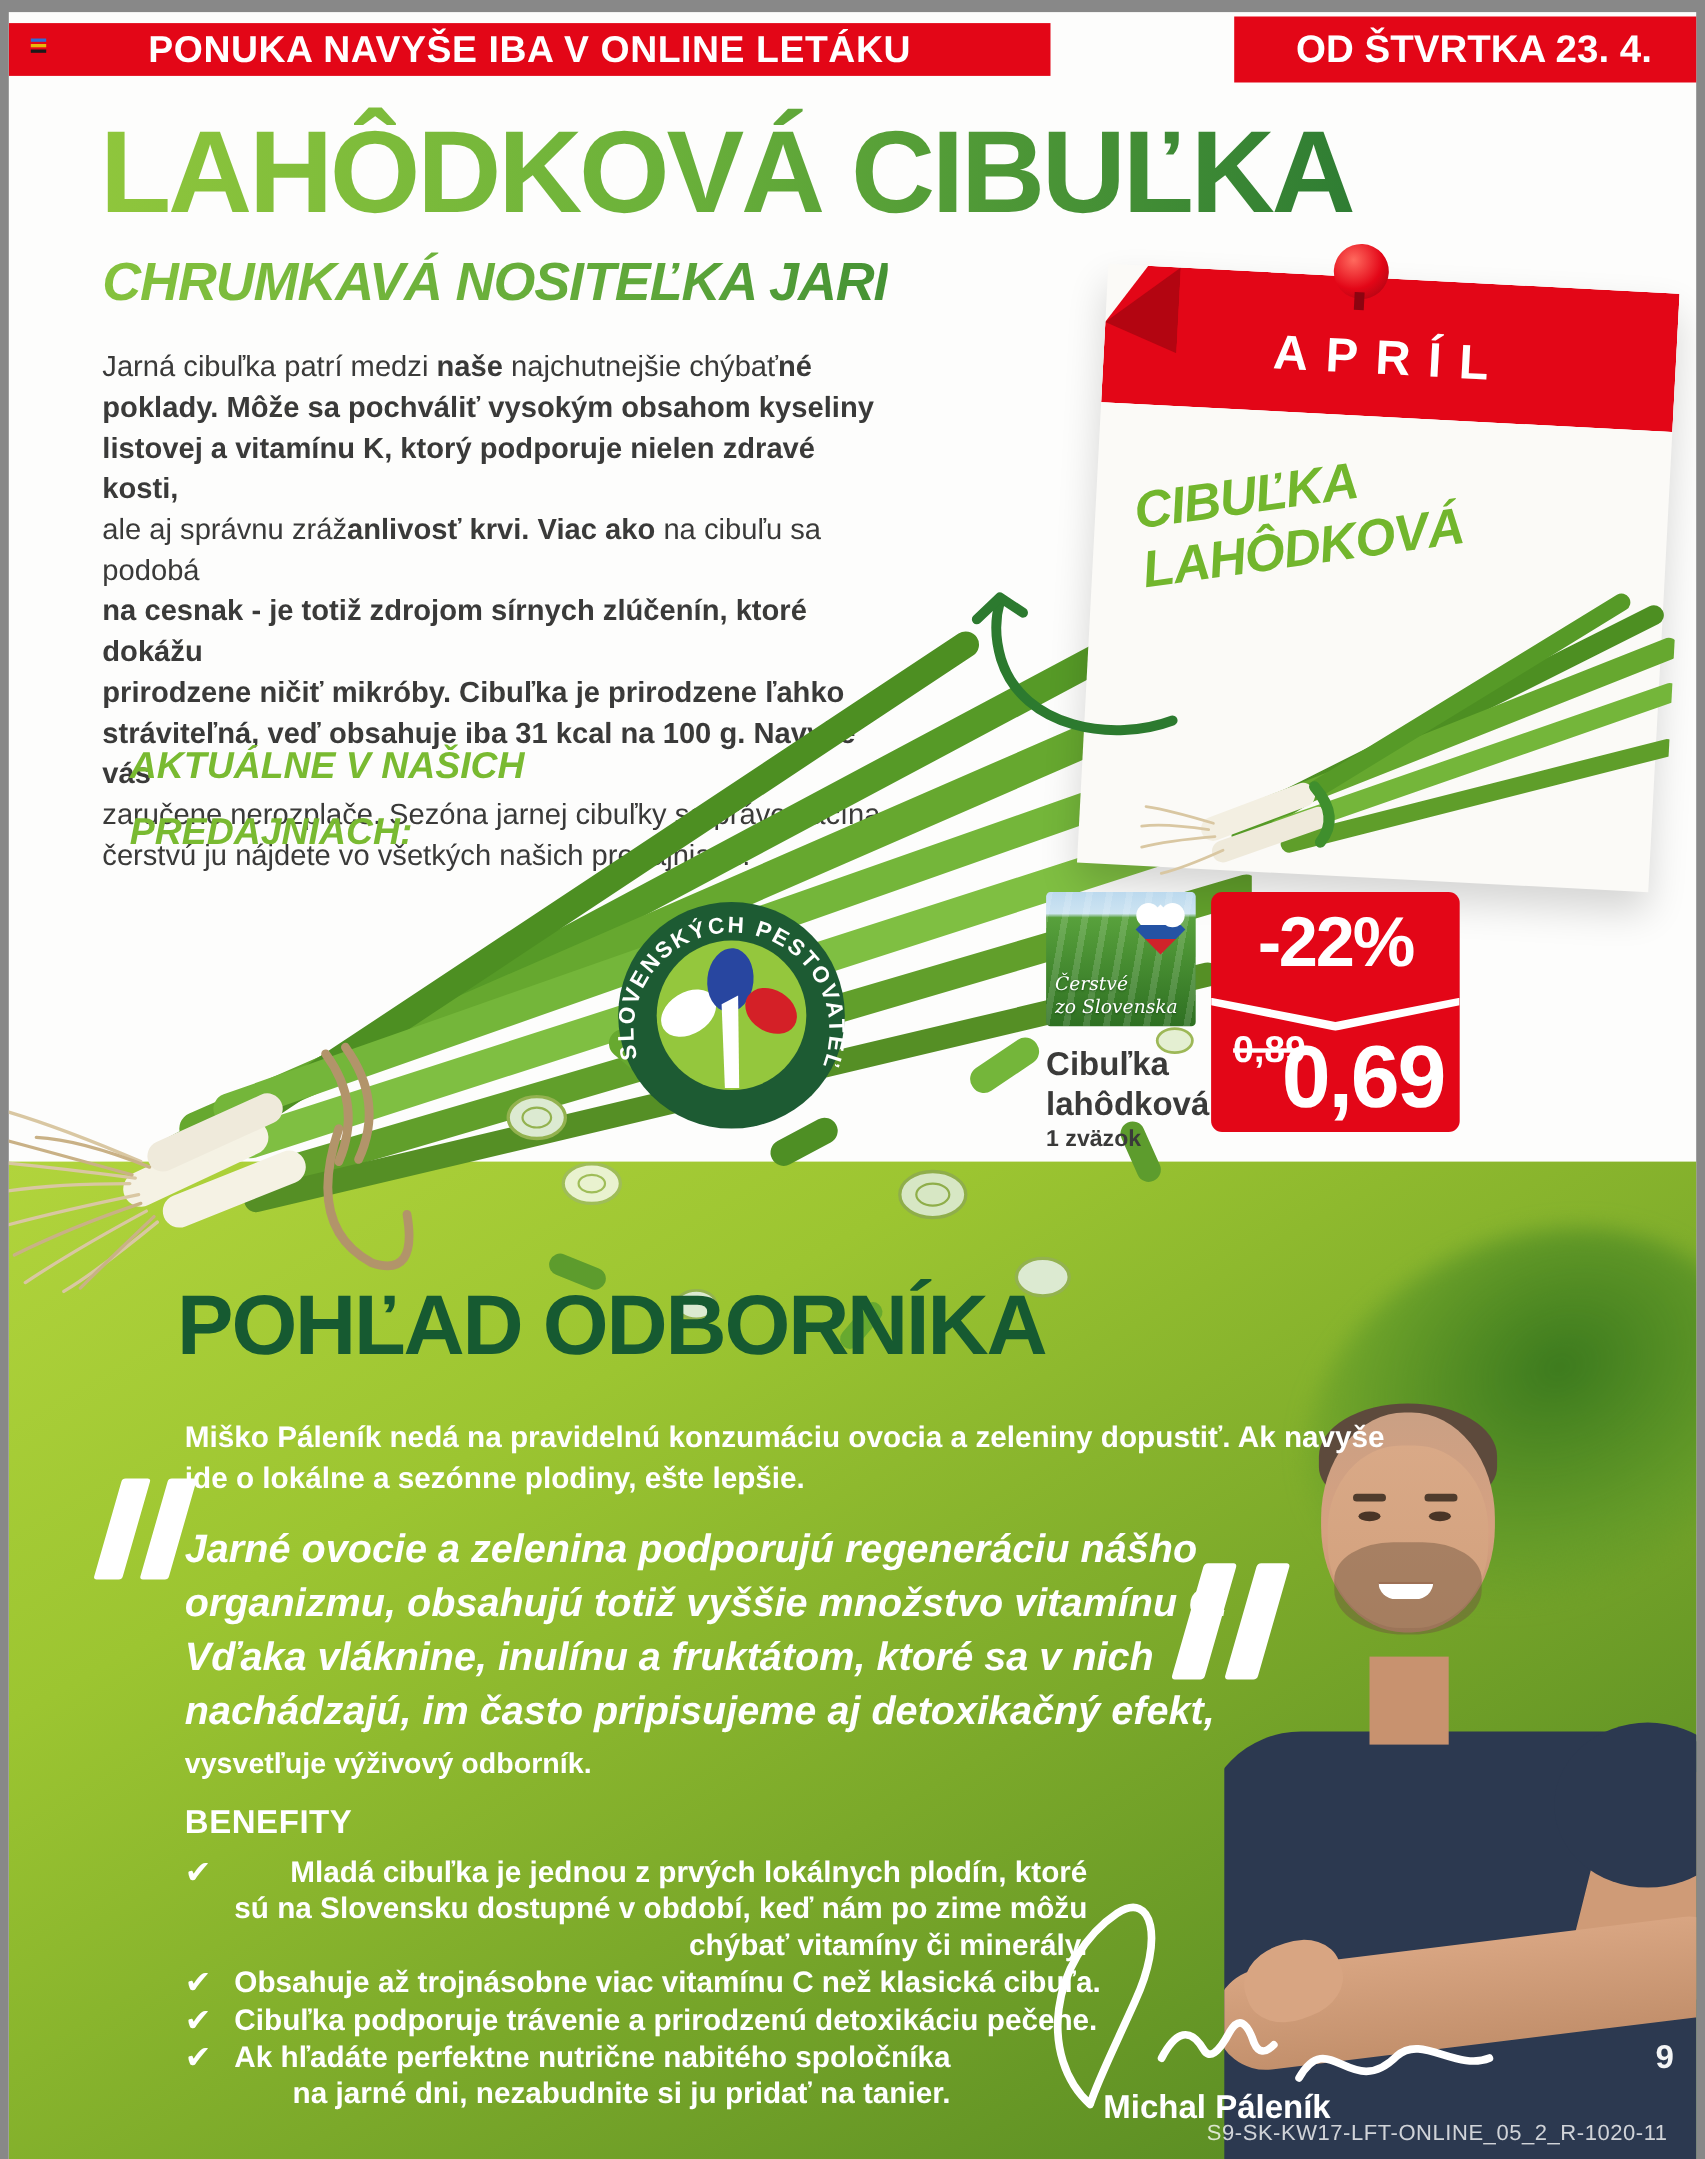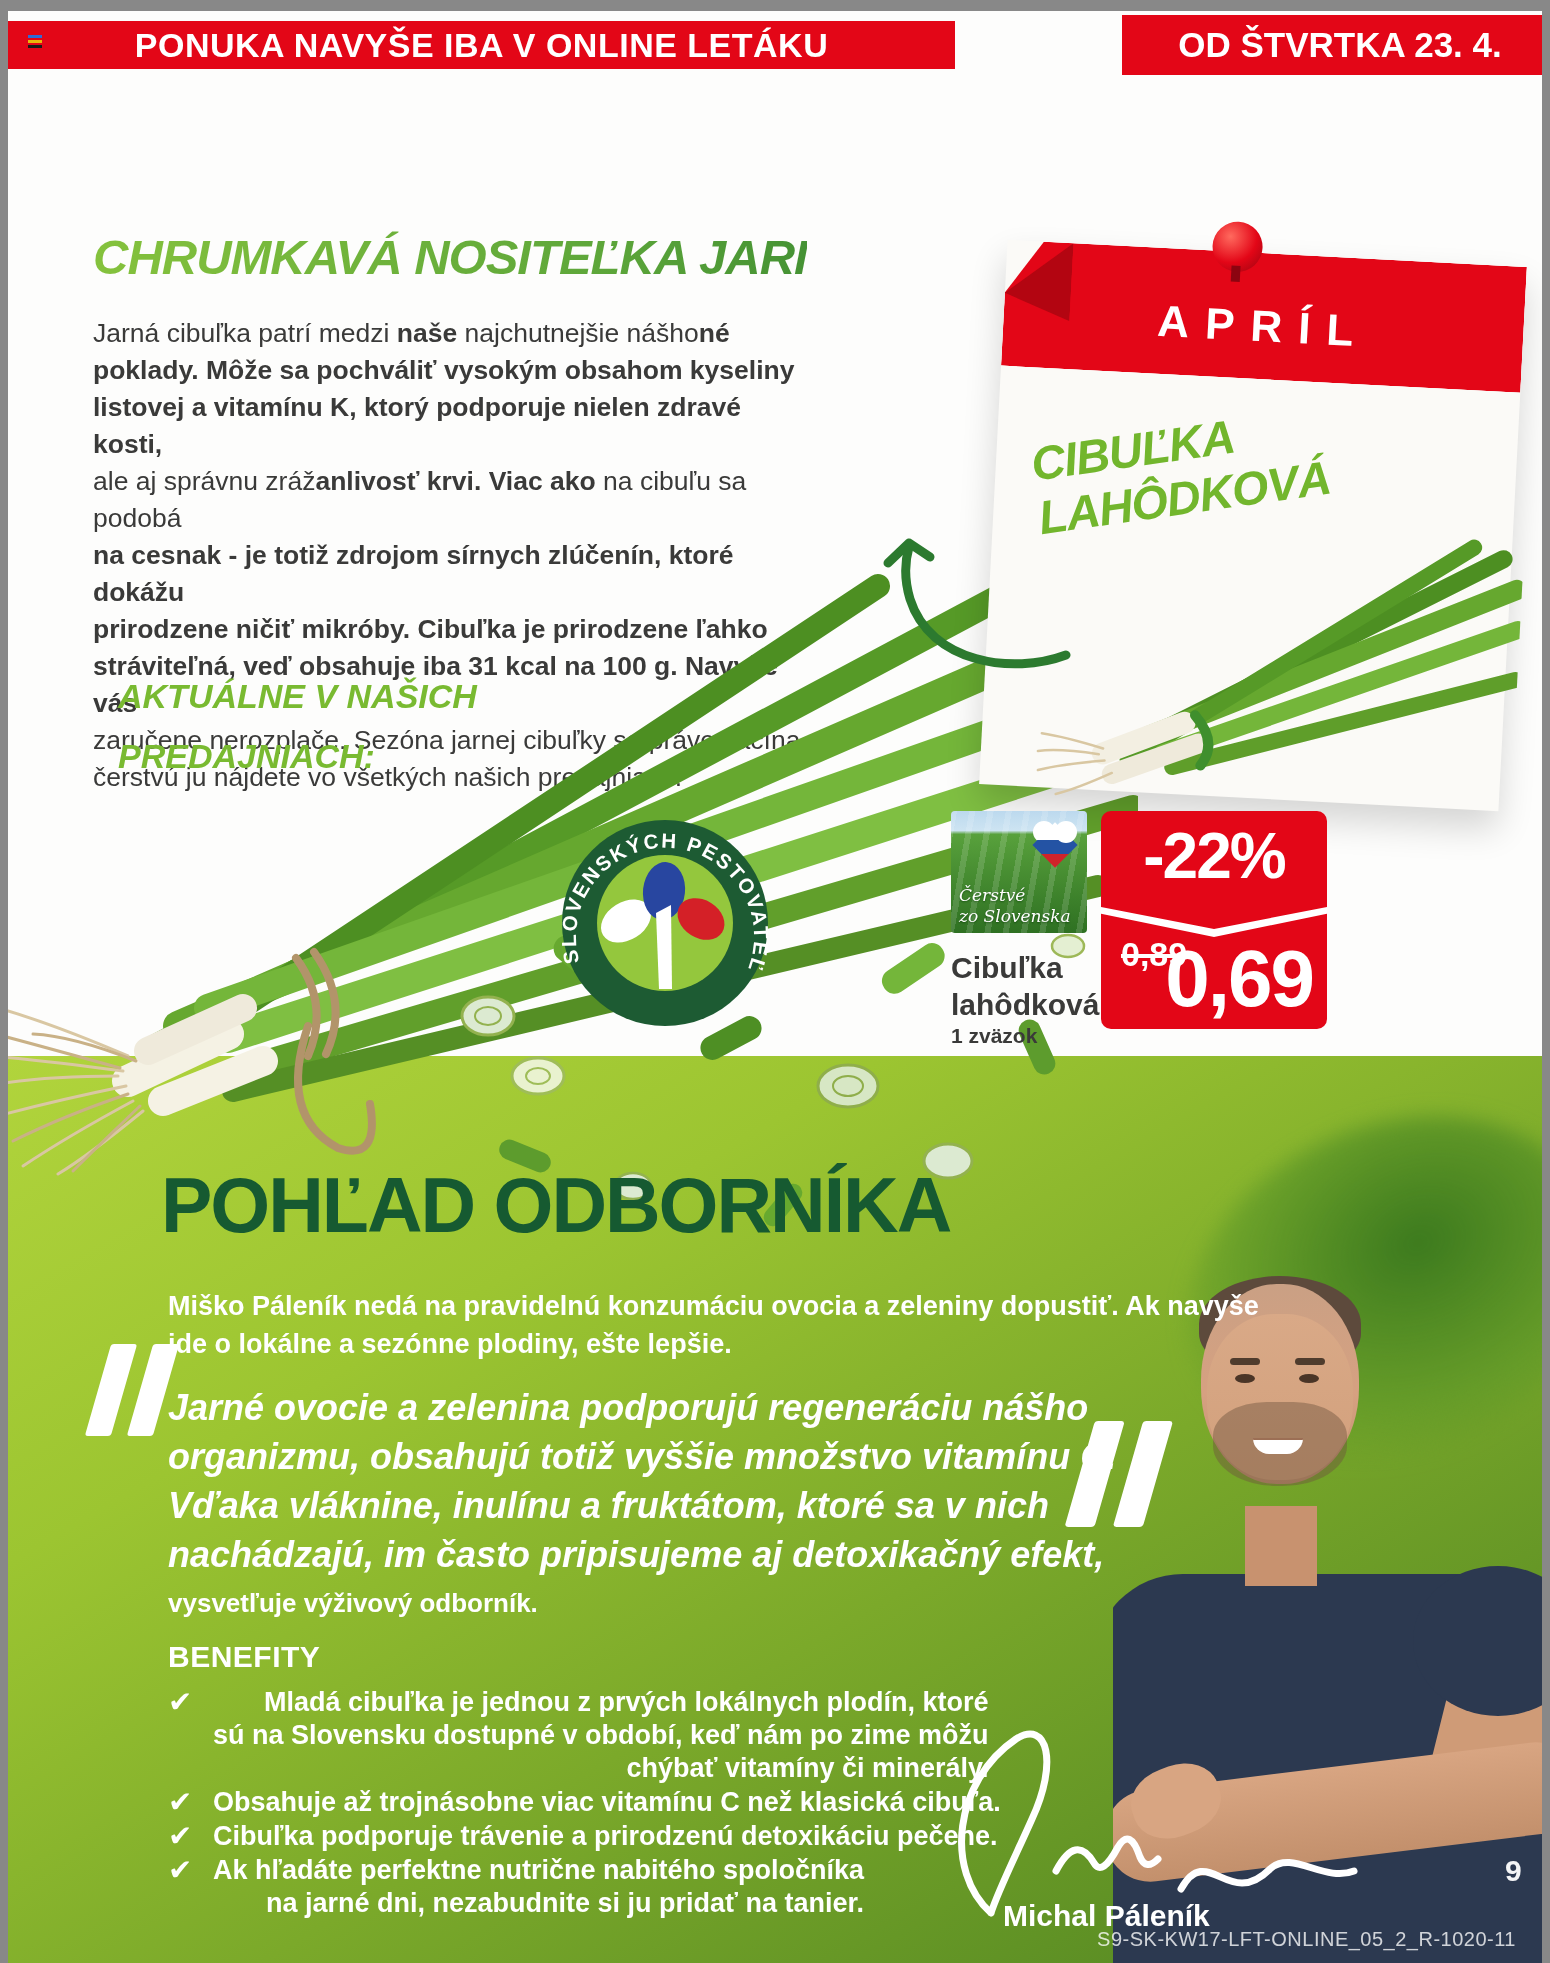--- a/index.html
+++ b/index.html
@@ -157,23 +157,24 @@
   </div>
   <div class="menu-stripes">
     <i style="background:#2e6bd8"></i>
       <i style="background:#e8b70a"></i>
       <i style="background:#1a1a1a"></i>
   </div>
   <div class="banner-right">
     <span class="txt">OD ŠTVRTKA 23. 4.</span>
   </div>
 
+  <div class="hero-title">LAHÔDKOVÁ CIBUĽKA</div>
   <div class="hero-subtitle">CHRUMKAVÁ NOSITEĽKA JARI</div>
   <div class="intro-par">
-      <div><span>Jarná cibuľka patrí medzi </span><span class="b">naše</span><span> najchutnejšie nášho</span><span class="b">né</span></div>
+      <div><span>Jarná cibuľka patrí medzi </span><span class="b">naše</span><span> najchutnejšie chýbať</span><span class="b">né</span></div>
       <div><span class="b">poklady. Môže sa pochváliť vysokým obsahom kyseliny</span></div>
       <div><span class="b">listovej a vitamínu K, ktorý podporuje nielen zdravé kosti,</span></div>
       <div><span>ale aj správnu zráž</span><span class="b">anlivosť krvi. Viac ako</span><span> na cibuľu sa podobá</span></div>
       <div><span class="b">na cesnak - je totiž zdrojom sírnych zlúčenín, ktoré dokážu</span></div>
       <div><span class="b">prirodzene ničiť mikróby. Cibuľka je prirodzene ľahko</span></div>
       <div><span class="b">stráviteľná, veď obsahuje iba 31 kcal na 100 g. Navyše vás</span></div>
       <div><span>zaručene nerozplače. Sezóna jarnej cibuľky sa práve začína,</span></div>
       <div><span>čerstvú ju nájdete vo všetkých našich predajniach.</span></div>
     </div>
   <div class="stores-note">AKTUÁLNE V NAŠICH

